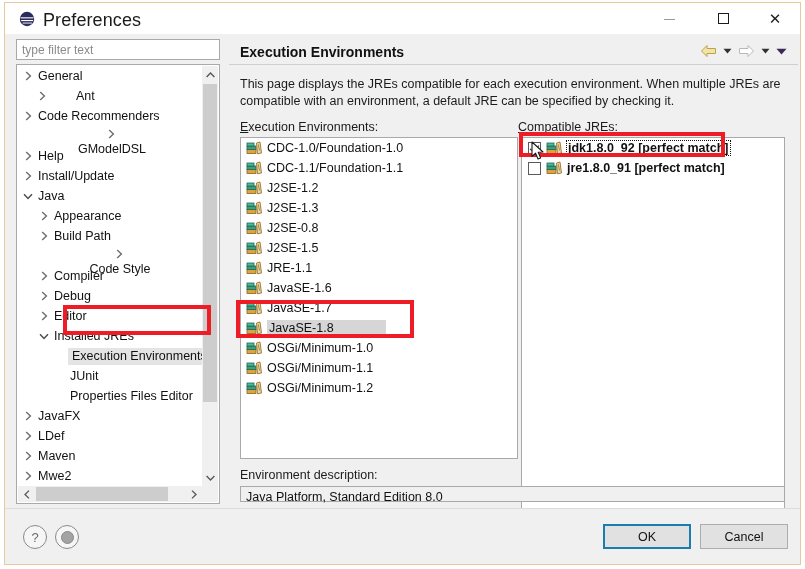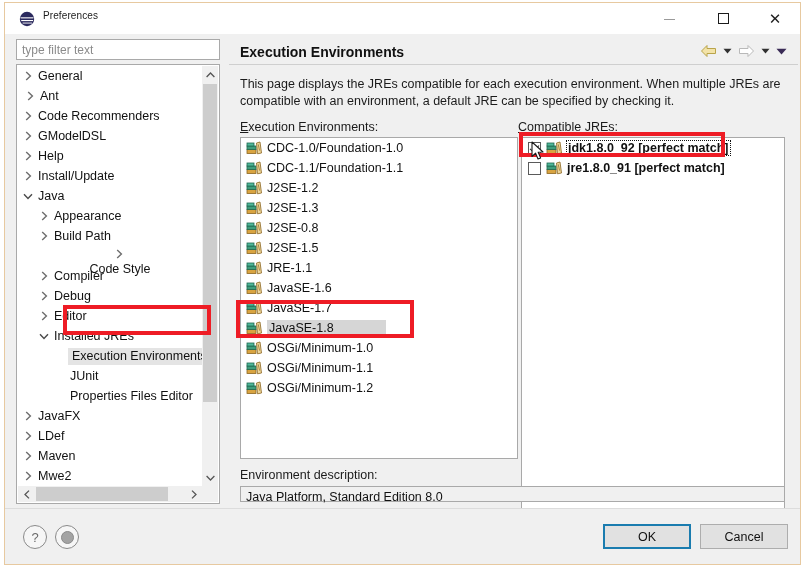--- a/index.html
+++ b/index.html
@@ -30,21 +30,21 @@
     box-sizing: border-box;
   }
   .title-icon {
     position: absolute;
     left: 14px; top: 8px;
     width: 16px; height: 16px;
   }
   .title-text {
     position: absolute;
     left: 38px; top: 7px;
-    font-size: 10px;
+    font-size: 18px;
     color: #1b1b1b;
     letter-spacing: .1px;
   }
   .win-btn {
     position: absolute;
     top: 0; width: 46px; height: 30px;
     display: flex; align-items: center; justify-content: center;
     cursor: default;
   }
   .btn-min { right: 108px; }
@@ -353,37 +353,37 @@
   <div class="tree">
     <div class="tree-inner" id="tree-items">
           <div class="tree-row" style="padding-left: 3px; align-items: center;">
             <span class="arrow">
               <svg width="7" height="10" viewBox="0 0 7 10">
                 <path d="M1.2 1 L5.4 5 L1.2 9" fill="none" stroke="#6e6e6e" stroke-width="1.4"></path>
               </svg>
             </span>
             <span class="tree-label">General</span>
           </div>
-          <div class="tree-row" style="padding-left: 5px;">
+          <div class="tree-row" style="padding-left: 17px; gap: 24px;">
             <span class="arrow">
               <svg width="7" height="10" viewBox="0 0 7 10">
                 <path d="M1.2 1 L5.4 5 L1.2 9" fill="none" stroke="#6e6e6e" stroke-width="1.4"></path>
               </svg>
             </span>
             <span class="tree-label">Ant</span>
           </div>
           <div class="tree-row" style="padding-left: 3px;">
             <span class="arrow">
               <svg width="7" height="10" viewBox="0 0 7 10">
                 <path d="M1.2 1 L5.4 5 L1.2 9" fill="none" stroke="#6e6e6e" stroke-width="1.4"></path>
               </svg>
             </span>
             <span class="tree-label">Code Recommenders</span>
           </div>
-          <div class="tree-row" style="padding-left: 3px;">
+          <div class="tree-row" style="padding-left: 3px; flex-direction: column;">
             <span class="arrow">
               <svg width="7" height="10" viewBox="0 0 7 10">
                 <path d="M1.2 1 L5.4 5 L1.2 9" fill="none" stroke="#6e6e6e" stroke-width="1.4"></path>
               </svg>
             </span>
             <span class="tree-label">GModelDSL</span>
           </div>
           <div class="tree-row" style="padding-left: 3px;">
             <span class="arrow">
               <svg width="7" height="10" viewBox="0 0 7 10">

